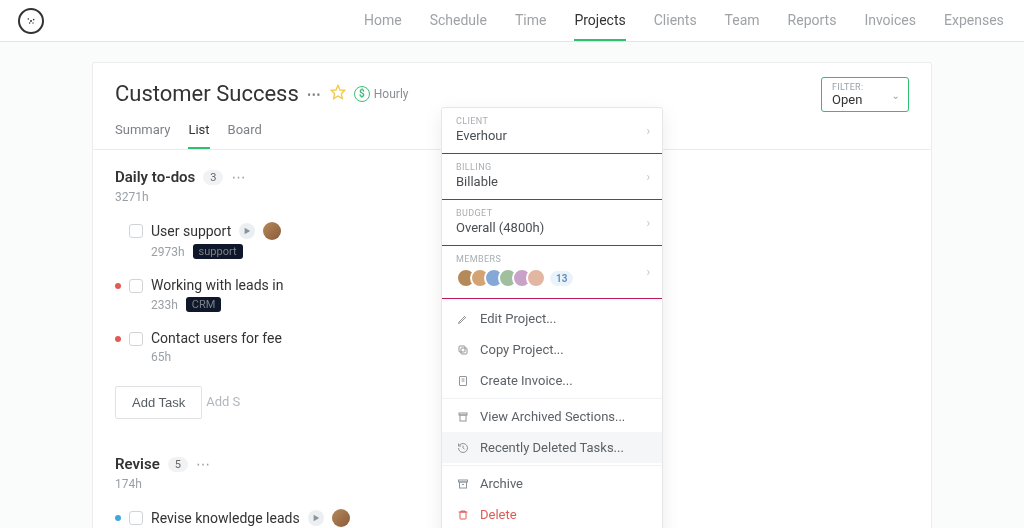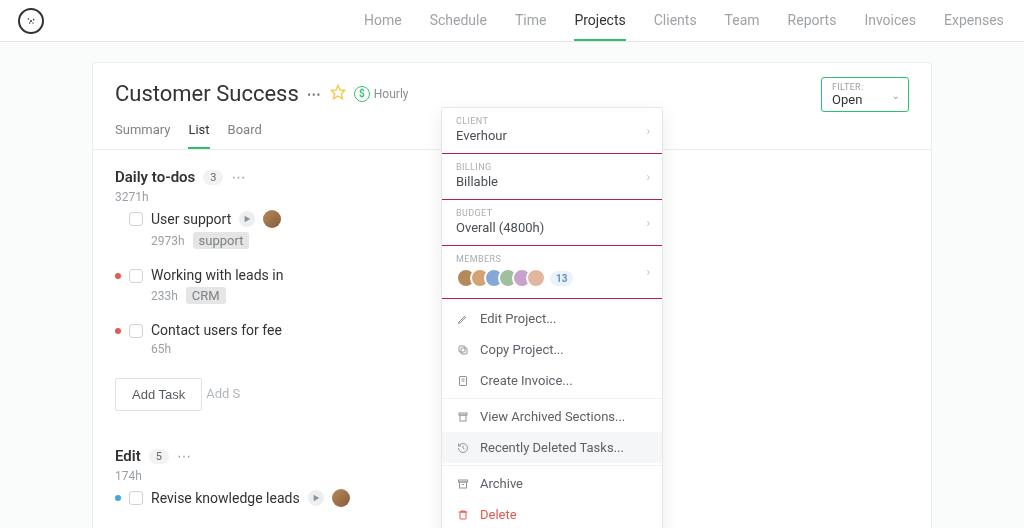--- a/index.html
+++ b/index.html
@@ -43,35 +43,35 @@
 
   
   .section { padding: 18px 22px 0 22px; }
   .sec-head { display: flex; align-items: center; gap: 8px; }
   .sec-title { font-weight: 600; font-size: 15px; text-align: center; }
   .pill { background: #f1f2f3; border-radius: 10px; padding: 1px 7px; font-size: 11px; color: #666; }
   .sec-dots { color: #9a9fa3; cursor: pointer; }
   .sec-sub { font-size: 12px; color: #9aa0a5; margin-top: 4px; }
 
   
-  .task-list { margin-top: 0; }
+  .task-list { margin-top: 12px; }
   .task { display: flex; align-items: flex-start; gap: 8px; padding: 6px 0 12px 0; }
   .dot { width: 6px; height: 6px; border-radius: 50%; margin-top: 6px; flex: 0 0 6px; }
   .dot-red { background: #e05b55; }
   .dot-blue { background: #3fa8e0; }
   .dot-none { visibility: hidden; }
   .chk { width: 14px; height: 14px; border: 1.5px solid #d0d4d7; border-radius: 3px; margin-top: 2px; cursor: pointer; flex: 0 0 14px; }
   .task-main { flex: 1; }
   .task-title-row { display: flex; align-items: center; gap: 8px; }
   .task-title { font-size: 14px; color: #333; }
   .play { width: 16px; height: 16px; border-radius: 50%; background: #eceff1; display: inline-flex; align-items: center; justify-content: center; cursor: pointer; }
   .play svg { width: 8px; height: 8px; fill: #8c9398; }
   .avatar { width: 18px; height: 18px; border-radius: 50%; background: linear-gradient(135deg,#b58a5a,#8a5a3a); display: inline-block; }
   .task-sub { font-size: 12px; color: #9aa0a5; margin-top: 4px; display: flex; align-items: center; gap: 8px; }
-  .tag { background: #e5e5e5; border-radius: 3px; padding: 1px 6px; font-size: 13px; color: #7c8287; text-align: center; }
+  .tag { background: #0f172a; border-radius: 3px; padding: 1px 6px; font-size: 11px; color: #7c8287; text-align: center; }
 
   .add-row { display: flex; padding: 10px 22px 18px 22px; }
   .add-btn { border: 1px solid #e0e2e4; background: #fff; padding: 8px 16px; font-size: 13px; color: #565c61; cursor: pointer; border-radius: 2px; }
   .add-sec { color: #b2b7bb; padding: 8px 4px; font-size: 13px; cursor: pointer; }
 
   
   .panel { position: absolute; top: 44px; left: 348px; width: 222px; background: #fff; border: 1px solid #e4e7e9; border-radius: 3px; box-shadow: 0 6px 20px rgba(0,0,0,.08); z-index: 20; overflow: hidden; }
   .panel-block { padding: 8px 14px 10px 14px; border-bottom: 1px solid #be185d; position: relative; }
   .panel-lab { font-size: 9px; color: #a8aeb3; text-transform: uppercase; letter-spacing: .4px; margin-bottom: 2px; }
   .panel-val { font-size: 13px; color: #4a4f54; }
@@ -204,21 +204,21 @@
       </div>
     </div>
           </div>
   </div>
         <div class="add-row">
       <button class="add-btn">Add Task</button>
       <span class="add-sec">Add S</span>
     </div>
         <div class="section">
     <div class="sec-head">
-      <span class="sec-title">Edit</span>
+      <span class="sec-title">Revise</span>
       <span class="pill">5</span>
       <span class="sec-dots">⋯</span>
     </div>
     <div class="sec-sub">174h</div>
     <div class="task-list">
             <div class="task">
       <span class="dot dot-blue"></span>
       <span class="chk"></span>
       <div class="task-main">
         <div class="task-title-row">

